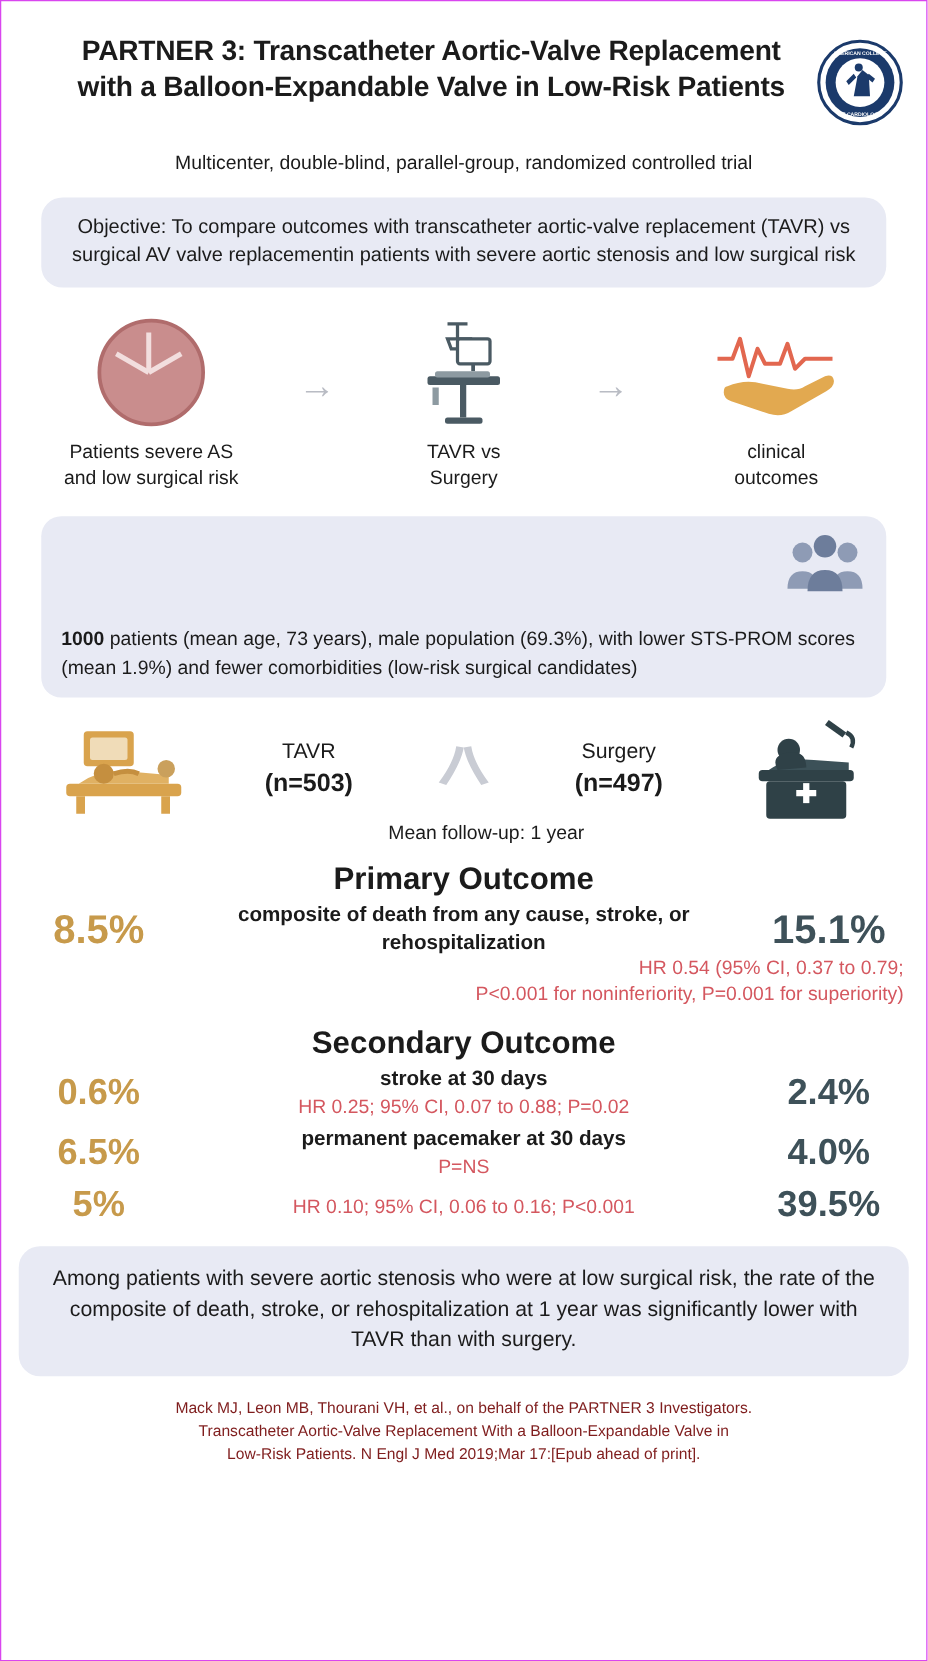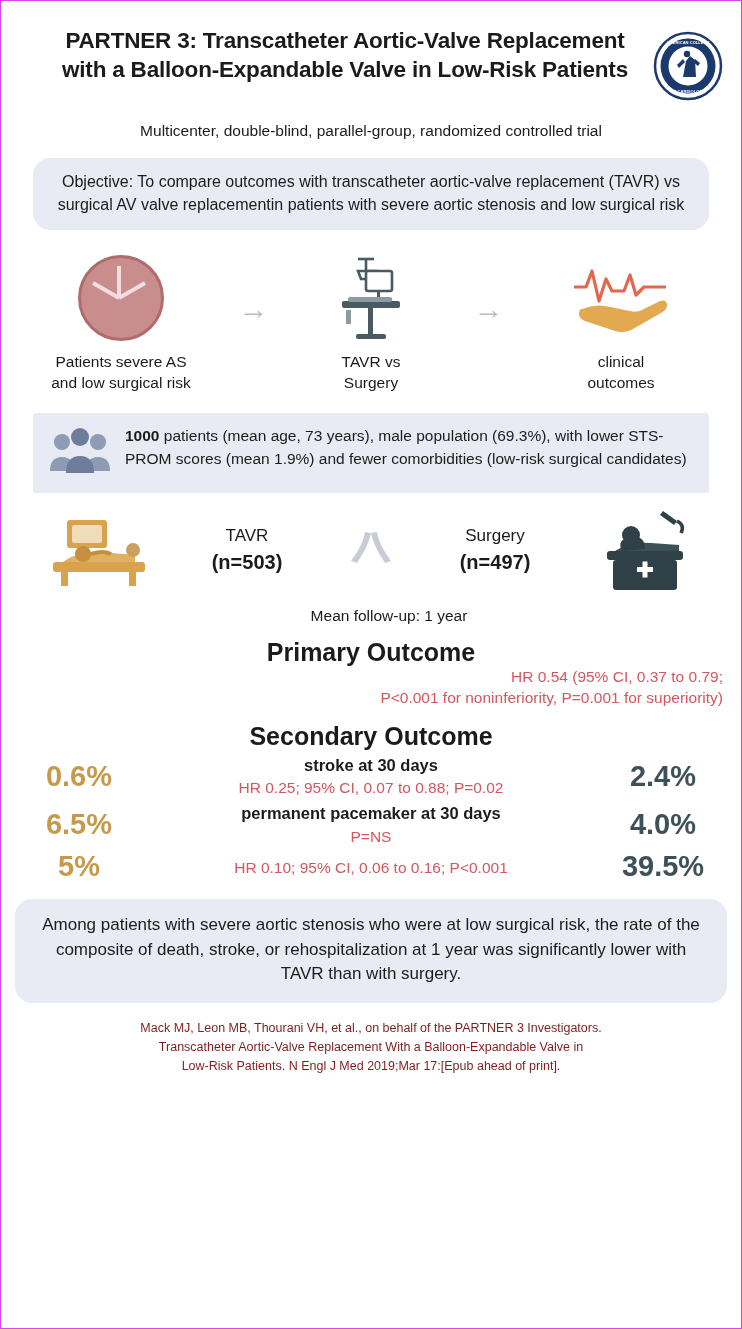--- a/index.html
+++ b/index.html
@@ -93,26 +93,27 @@
   }
   .flow-label {
     font-size: 15.5px;
     line-height: 1.32;
     margin-top: 8px;
   }
 
   
   .pop-box {
     background: #e8eaf4;
-    border-radius: 3px;
+    border-radius: 16px;
     margin: 20px 32px 0 32px;
     padding: 12px 18px 12px 16px;
     display: flex;
-    align-items: flex-start;
+    align-items: flex-end;
     gap: 14px;
+    flex-direction: column;
   }
   .pop-icon { flex: 0 0 62px; }
   .pop-text {
     font-size: 15.5px;
     line-height: 1.45;
     text-align: left;
   }
   .pop-text b { font-weight: bold; }
 
   
@@ -128,21 +129,21 @@
     font-size: 17px;
     line-height: 1.42;
     width: 120px;
   }
   .arm-label .n { font-weight: bold; font-size: 20px; }
   .split-icon { flex: 0 0 60px; display: flex; justify-content: center; }
 
   .followup {
     text-align: center;
     font-size: 15.5px;
-    margin-top: 14px;
+    margin-top: 0;
     padding-left: 36px;
   }
 
   
   .section-title {
     text-align: center;
     font-size: 25px;
     font-weight: bold;
     margin-top: 13px;
   }
@@ -368,20 +369,27 @@
         <path d="M24 44 q14 -10 36 -8 l28 2 v6 z" fill="#3c5158"></path>
         <circle cx="40" cy="28" r="9" fill="#2f4147"></circle>
         <path d="M31 44 q-6 -12 9 -14 q14 -2 14 12 z" fill="#2f4147"></path>
       </svg>
     </div>
   </div>
 
   <div class="followup">Mean follow-up: 1 year</div>
 
   <div class="section-title">Primary Outcome</div>
+  <div class="outcome-row">
+    <div class="val tavr">8.5%</div>
+    <div class="oc-mid">
+      <div class="oc-name">composite of death from any cause, stroke, or rehospitalization</div>
+    </div>
+    <div class="val surg">15.1%</div>
+  </div>
   <div class="primary-stat">HR 0.54 (95% CI, 0.37 to 0.79;</div>
   <div class="primary-stat">P&lt;0.001 for noninferiority, P=0.001 for superiority)</div>
 
   <div class="section-title">Secondary Outcome</div>
 
   <div class="outcome-row">
     <div class="val tavr small">0.6%</div>
     <div class="oc-mid">
       <div class="oc-name">stroke at 30 days</div>
       <div class="oc-stat">HR 0.25; 95% CI, 0.07 to 0.88; P=0.02</div>

